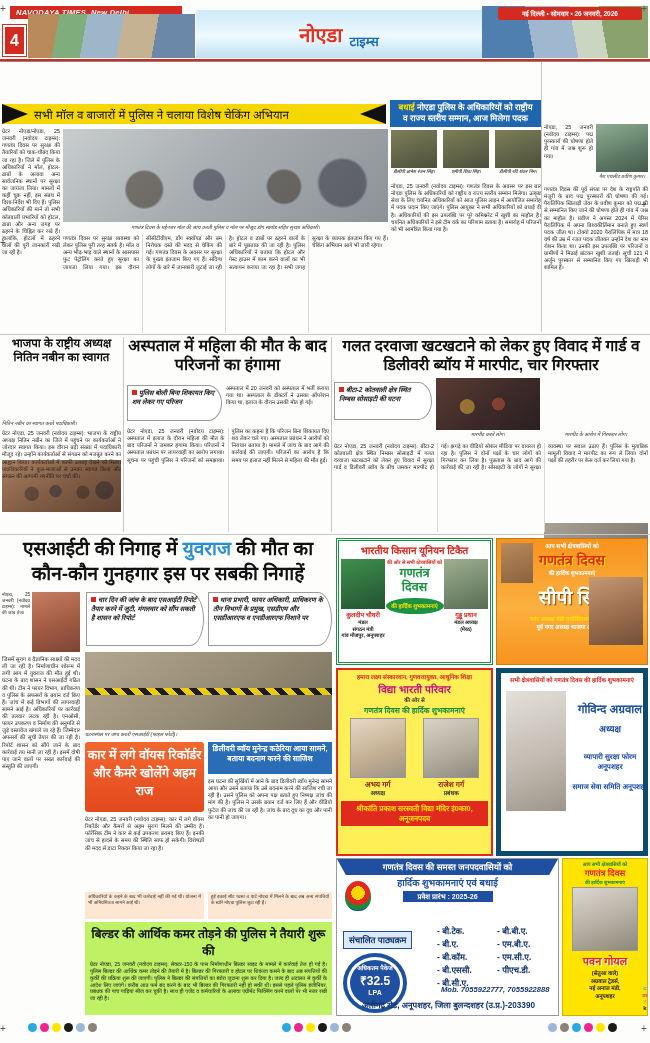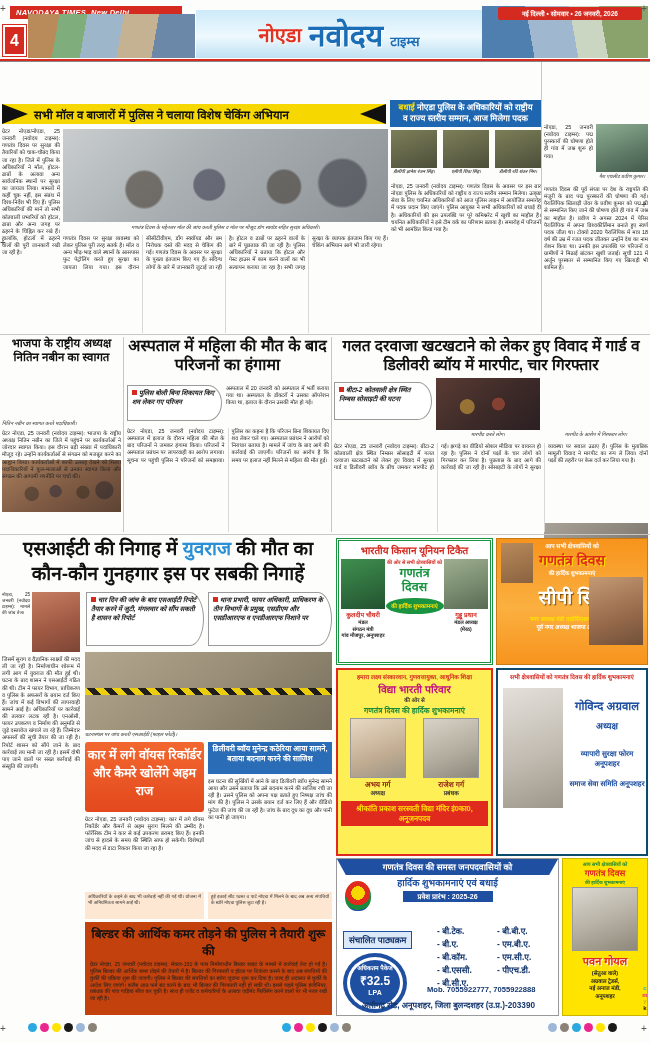--- a/index.html
+++ b/index.html
@@ -31,21 +31,21 @@
   .cap { font-size:5px; color:#333; font-style:italic; }
   .vline { width:1px; background:#c7c7c7; }
   .hline { height:1px; background:#c7c7c7; }
 
   
   .lead-h1 { left:2px; top:63px; width:540px; height:38px; font-size:24px; font-weight:bold; color:#111;
     white-space:nowrap; overflow:hidden; letter-spacing:-.3px; line-height:38px; }
   .yellow-banner { left:2px; top:104px; width:384px; height:20px; background:#f6d800; display:flex; align-items:center; }
   .yellow-banner .tri-l { width:0; height:0; border-top:10px solid transparent; border-bottom:10px solid transparent; border-left:26px solid #111; }
   .yellow-banner .tri-r { width:0; height:0; border-top:10px solid transparent; border-bottom:10px solid transparent; border-right:26px solid #111; margin-left:auto; }
-  .yellow-banner .yb-text { font-size:11.5px; font-weight:bold; color:#111; padding:0 6px; white-space:nowrap; overflow:hidden; }
+  .yellow-banner .yb-text { font-size:11.5px; font-weight:normal; color:#111; padding:0 6px; white-space:nowrap; overflow:hidden; }
   .blue-banner { left:390px; top:100px; width:151px; height:27px; background:#1e66b0; color:#fff; padding:2px 4px;
     font-size:8.4px; font-weight:bold; line-height:1.35; text-align:center; }
   .blue-banner .badge { color:#ffe000; }
   .lead-col-left { left:2px; top:128px; width:58px; height:206px; }
   .lead-photo { left:63px; top:129px; width:325px; height:93px; }
   .ph { background:linear-gradient(135deg,#c9cdce,#a7adb0 45%,#8c9295); position:relative; overflow:hidden; }
   .ph::after { content:""; position:absolute; inset:0;
     background:radial-gradient(circle at 25% 65%, rgba(60,50,40,.55) 0 7%, transparent 8%),
                radial-gradient(circle at 45% 60%, rgba(40,40,60,.5) 0 8%, transparent 9%),
                radial-gradient(circle at 68% 62%, rgba(50,40,30,.5) 0 7%, transparent 8%),
@@ -107,21 +107,21 @@
   .sit-scene-cap { left:85px; top:731px; width:247px; }
   .box-orange { left:85px; top:742px; width:119px; height:70px; background:linear-gradient(180deg,#f2672f,#e3491d);
     color:#fff; font-size:12.5px; font-weight:bold; text-align:center; line-height:1.45; padding:4px 2px; border-radius:3px; }
   .box-blue { left:208px; top:742px; width:124px; height:32px; background:#2a6cb5; color:#fff; font-size:7.6px;
     font-weight:bold; text-align:center; line-height:1.35; padding:2px; }
   .sit-rightcol { left:208px; top:778px; width:124px; height:110px; }
   .sit-undercol { left:85px; top:816px; width:119px; height:72px; }
   .note { background:#fde7d2; padding:2px 3px; font-size:4.6px; line-height:1.3; color:#333; text-align:justify; overflow:hidden; }
   .note1 { left:85px; top:892px; width:119px; height:27px; }
   .note2 { left:208px; top:892px; width:124px; height:27px; }
-  .builder { left:85px; top:922px; width:247px; height:93px; background:#c2410c; padding:3px 5px; }
+  .builder { left:85px; top:922px; width:247px; height:93px; background:#bef264; padding:3px 5px; }
   .builder h4 { font-size:12px; font-weight:bold; text-align:center; color:#111; margin-bottom:2px; }
   .builder .body-txt { font-size:5.2px; }
 
   
   .ad { overflow:hidden; }
   .ad-bku { left:336px; top:538px; width:157px; height:127px; border:3px double #1a9440; background:#fff; padding:2px; text-align:center; }
   .ad-bku .t { color:#d42a20; font-size:10px; font-weight:bold; }
   .ad-bku .row { display:flex; justify-content:space-between; margin-top:2px; }
   .ad-bku .p { width:44px; }
   .ad-bku .p .ph3 { height:50px; }
@@ -148,21 +148,21 @@
   .ad-vidya .from { font-size:5.6px; font-weight:bold; color:#333; }
   .ad-vidya .wish { color:#1a8a3c; font-size:7.6px; font-weight:bold; margin-top:1px; }
   .ad-vidya .row { display:flex; justify-content:space-around; margin-top:3px; }
   .ad-vidya .p { width:56px; }
   .ad-vidya .p .ph3 { height:60px; border:1px solid #999; }
   .vid-l { background:linear-gradient(160deg,#e8d9c4,#c2ad92 60%,#9b9486); }
   .vid-r { background:linear-gradient(160deg,#d8d3c6,#b0ab9c 60%,#8c887c); }
   .ad-vidya .nm { color:#8a1a10; font-size:7.4px; font-weight:bold; margin-top:1px; }
   .ad-vidya .rl { font-size:6px; font-weight:bold; color:#333; }
   .ad-vidya .school { background:#e02a1e; color:#ffe000; font-size:7.4px; font-weight:bold; line-height:1.3; padding:3px 2px; margin-top:4px; }
-  .ad-govind { left:496px; top:668px; width:152px; height:188px; background:#fff; border:2px solid #0c4a6e; padding:3px; }
+  .ad-govind { left:496px; top:668px; width:152px; height:188px; background:#fff; border:5px solid #0c4a6e; padding:3px; }
   .ad-govind .top { color:#d42a20; font-size:6px; font-weight:bold; text-align:center; }
   .ad-govind .ph-g { position:absolute; left:5px; top:18px; width:60px; height:120px; background:linear-gradient(160deg,#e4e0da,#c2bcb2 55%,#9d968a); }
   .ad-govind .rt { position:absolute; left:70px; top:28px; width:78px; text-align:center; }
   .ad-govind .nm { color:#1e4fa0; font-size:11.5px; font-weight:bold; }
   .ad-govind .rl { color:#1e4fa0; font-size:9px; font-weight:bold; margin-top:6px; }
   .ad-govind .o1 { color:#1e4fa0; font-size:7.2px; font-weight:bold; margin-top:16px; }
   .ad-govind .o2 { color:#1e4fa0; font-size:7.2px; font-weight:bold; margin-top:10px; }
   .ad-jp { left:336px; top:858px; width:223px; height:158px; background:#fff; border:1px solid #999; }
   .ad-jp .flag { background:#1e4fa0; color:#fff; font-size:8.6px; font-weight:bold; text-align:center; padding:2px 0;
      clip-path:polygon(0 0,100% 0,96% 100%,4% 100%); }
@@ -173,21 +173,21 @@
   .ad-jp .clabel { position:absolute; left:6px; top:72px; background:#dce9f8; border:1px solid #1e4fa0; color:#14366e; font-size:8.6px; font-weight:bold; padding:2px 5px; }
   .ad-jp .col { position:absolute; top:66px; color:#14366e; font-size:8.4px; font-weight:bold; line-height:1.55; }
   .ad-jp .c1 { left:100px; }
   .ad-jp .c2 { left:160px; }
   .ad-jp .col div::before { content:"- "; }
   .ad-jp .burst { position:absolute; left:10px; top:98px; width:56px; height:52px; background:#1e4fa0; border-radius:50%; color:#fff;
      text-align:center; font-weight:bold; box-shadow:0 0 0 3px #fff inset, 0 0 0 4px #1e4fa0; }
   .ad-jp .burst .pl { font-size:6px; margin-top:7px; }
   .ad-jp .burst .pv { font-size:12px; }
   .ad-jp .burst .pu { font-size:7px; }
-  .ad-jp .mob { position:absolute; left:90px; top:126px; color:#14366e; font-size:7.6px; font-weight:bold; }
+  .ad-jp .mob { position:absolute; left:104px; top:126px; color:#14366e; font-size:7.6px; font-weight:bold;font-style:italic; }
   .ad-jp .addr { position:absolute; left:4px; top:140px; width:215px; color:#14366e; font-size:8.2px; font-weight:bold; text-align:center; }
   .ad-pawan { left:562px; top:858px; width:86px; height:158px; background:#ffe400; border:1px solid #c9b400; text-align:center; padding:2px; }
   .ad-pawan .t1 { color:#1a8a3c; font-size:5px; font-weight:bold; }
   .ad-pawan .ev { color:#e02a1e; font-size:8.6px; font-weight:bold; }
   .ad-pawan .w { color:#1a8a3c; font-size:4.8px; font-weight:bold; }
   .ad-pawan .ph4 { width:66px; height:64px; margin:2px auto; background:linear-gradient(160deg,#dcd8d0,#b4aea2 55%,#8e887a); border:1px solid #999; }
   .ad-pawan .nm { color:#e02a1e; font-size:11px; font-weight:bold; text-shadow:1px 1px 0 #fff; }
   .ad-pawan .dt { color:#222; font-size:5.6px; font-weight:bold; line-height:1.35; margin-top:2px; }
 
   
@@ -201,21 +201,20 @@
 </head>
 <body>
 
 <div id="page">
 
   <div class="abs brand-strip">NAVODAYA TIMES, New Delhi</div>
   <div class="abs page-num">4</div>
   <div class="abs collage l"></div>
   <div class="abs title-banner">
     <span class="t-red">नोएडा</span>
-    <span class="t-blue">नवोदय</span>
     <span class="t-sub">टाइम्स</span>
   </div>
   <div class="abs collage r"></div>
   <div class="abs date-ribbon">नई दिल्ली • सोमवार • 26 जनवरी, 2026</div>
   <div class="abs red-rule"></div>
 
   <div class="abs yellow-banner">
     <span class="tri-l"></span>
     <span class="yb-text">सभी मॉल व बाजारों में पुलिस ने चलाया विशेष चेकिंग अभियान</span>
     <span class="tri-r"></span>

